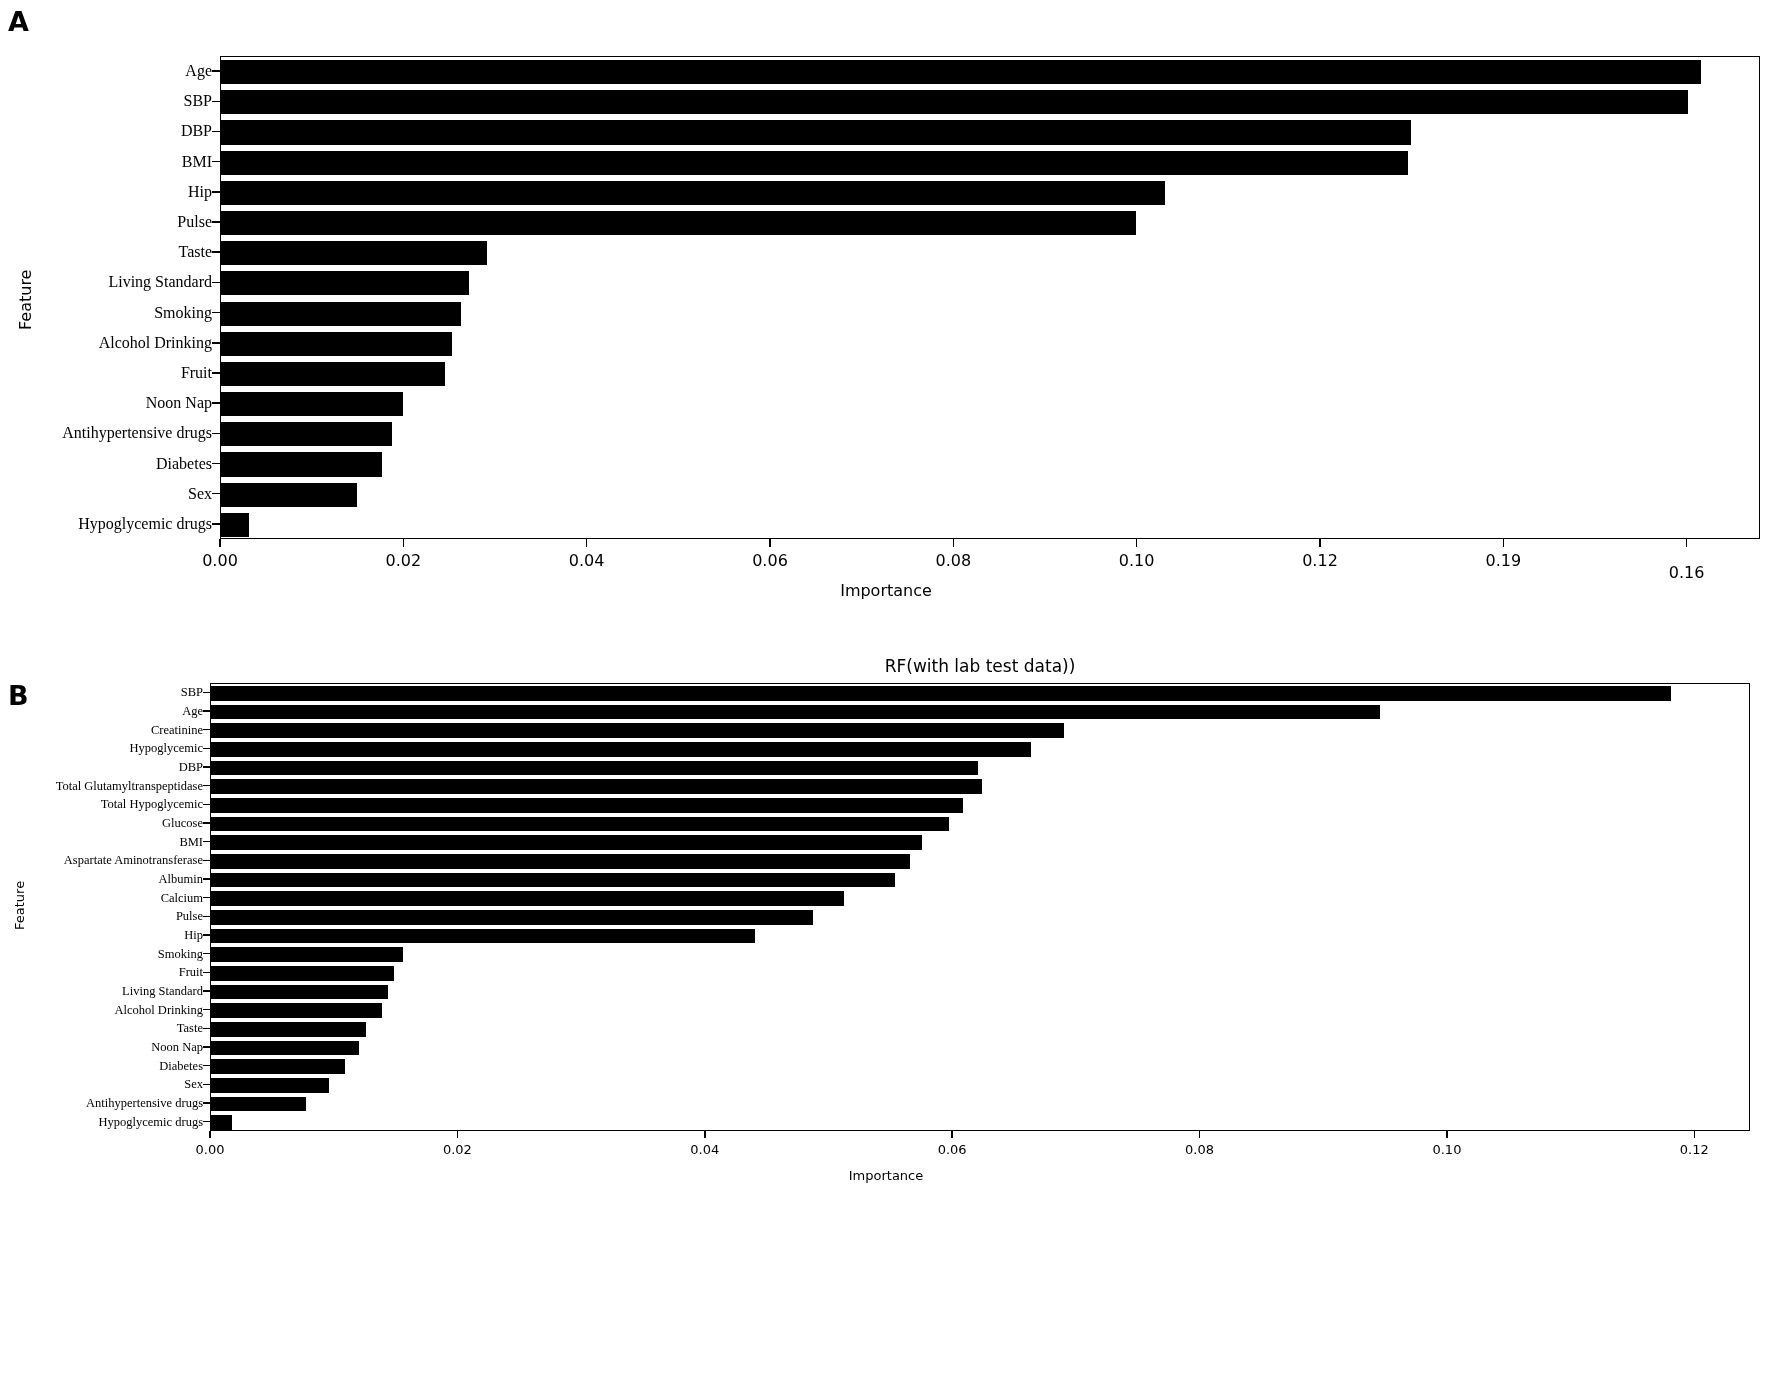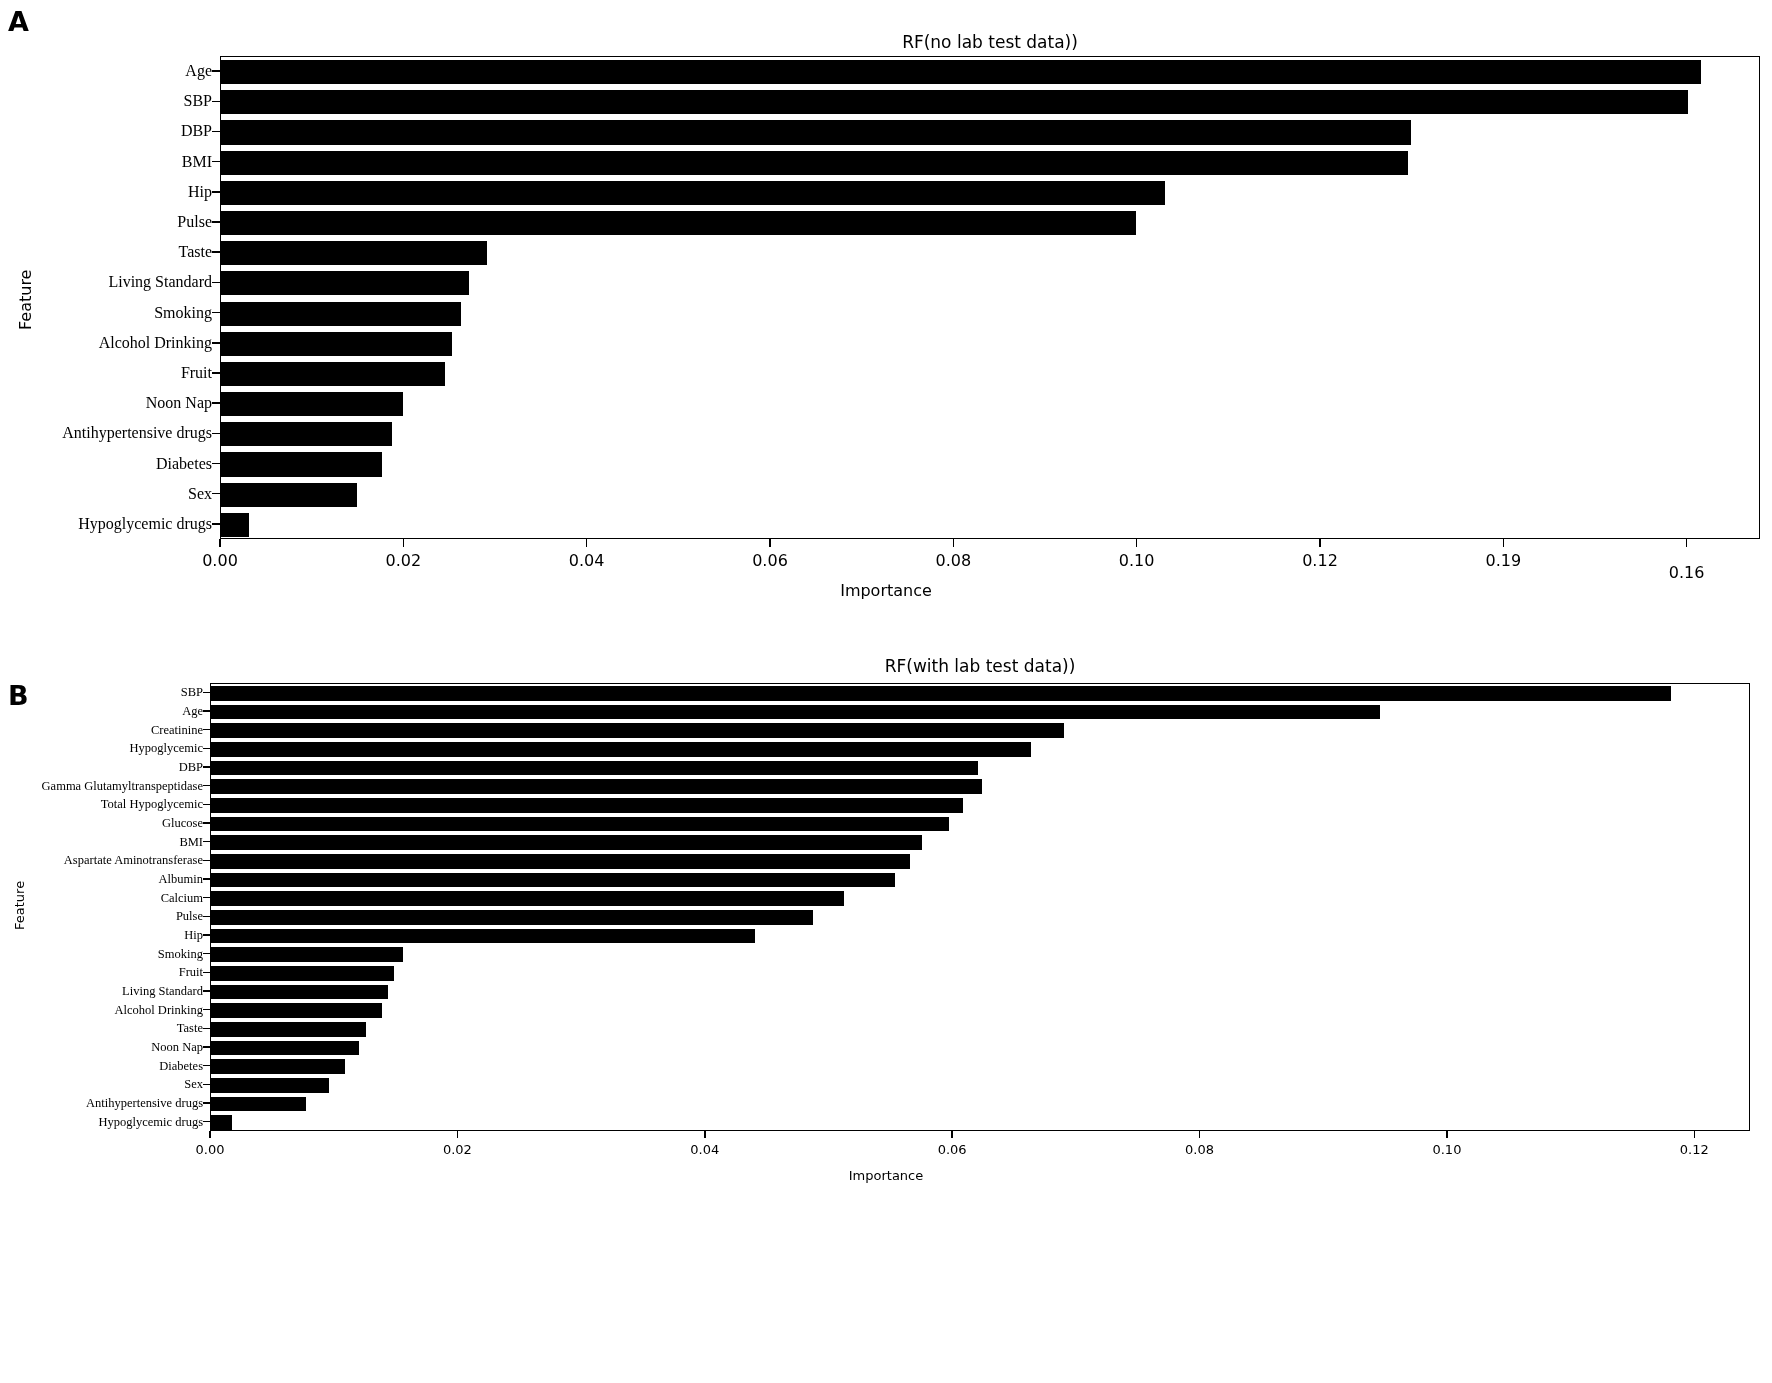--- a/index.html
+++ b/index.html
@@ -113,21 +113,20 @@
   
   #panel-b .ylabel { font-size: 12.5px; }
   #panel-b .xtick-label { font-size: 13px; }
   #panel-b .axis-label { font-size: 13px; }
 </style>
 </head>
 <body>
 
 <div class="panel" id="panel-a">
   <div class="panel-letter" id="letter-a">A</div>
-  <div class="chart-title" id="title-a" style="left:220px; top:32px; width:1540px;">RF(no lab test data))</div>
 
   <div class="plot-area" id="plot-a" style="left:220px; top:56px; width:1540px; height:483px;">
     <div class="bars" id="bars-a">
         <div class="bar-row" style="top: 3.01875px; height: 24.15px;">
           <div class="bar" style="width: 1480.42px; background: rgb(0, 0, 0);"></div>
         </div>
         <div class="bar-row" style="top: 33.2062px; height: 24.15px;">
           <div class="bar" style="width: 1466.67px; background: rgb(0, 0, 0);"></div>
         </div>
         <div class="bar-row" style="top: 63.3937px; height: 24.15px;">
@@ -317,21 +316,21 @@
         </div>
       </div>
   </div>
 
   <div class="ylabels" id="ylabels-b" style="left:0px; top:43px; width:203px; height:448px;">
       <div class="ylabel" style="top: 9.33333px;">SBP</div>
       <div class="ylabel" style="top: 28px;">Age</div>
       <div class="ylabel" style="top: 46.6667px;">Creatinine</div>
       <div class="ylabel" style="top: 65.3333px;">Hypoglycemic</div>
       <div class="ylabel" style="top: 84px;">DBP</div>
-      <div class="ylabel" style="top: 102.667px;">Gamma Glutamyltranspeptidase</div>
+      <div class="ylabel" style="top: 102.667px;">Total Glutamyltranspeptidase</div>
       <div class="ylabel" style="top: 121.333px;">Total Hypoglycemic</div>
       <div class="ylabel" style="top: 140px;">Glucose</div>
       <div class="ylabel" style="top: 158.667px;">BMI</div>
       <div class="ylabel" style="top: 177.333px;">Aspartate Aminotransferase</div>
       <div class="ylabel" style="top: 196px;">Albumin</div>
       <div class="ylabel" style="top: 214.667px;">Calcium</div>
       <div class="ylabel" style="top: 233.333px;">Pulse</div>
       <div class="ylabel" style="top: 252px;">Hip</div>
       <div class="ylabel" style="top: 270.667px;">Smoking</div>
       <div class="ylabel" style="top: 289.333px;">Fruit</div>

